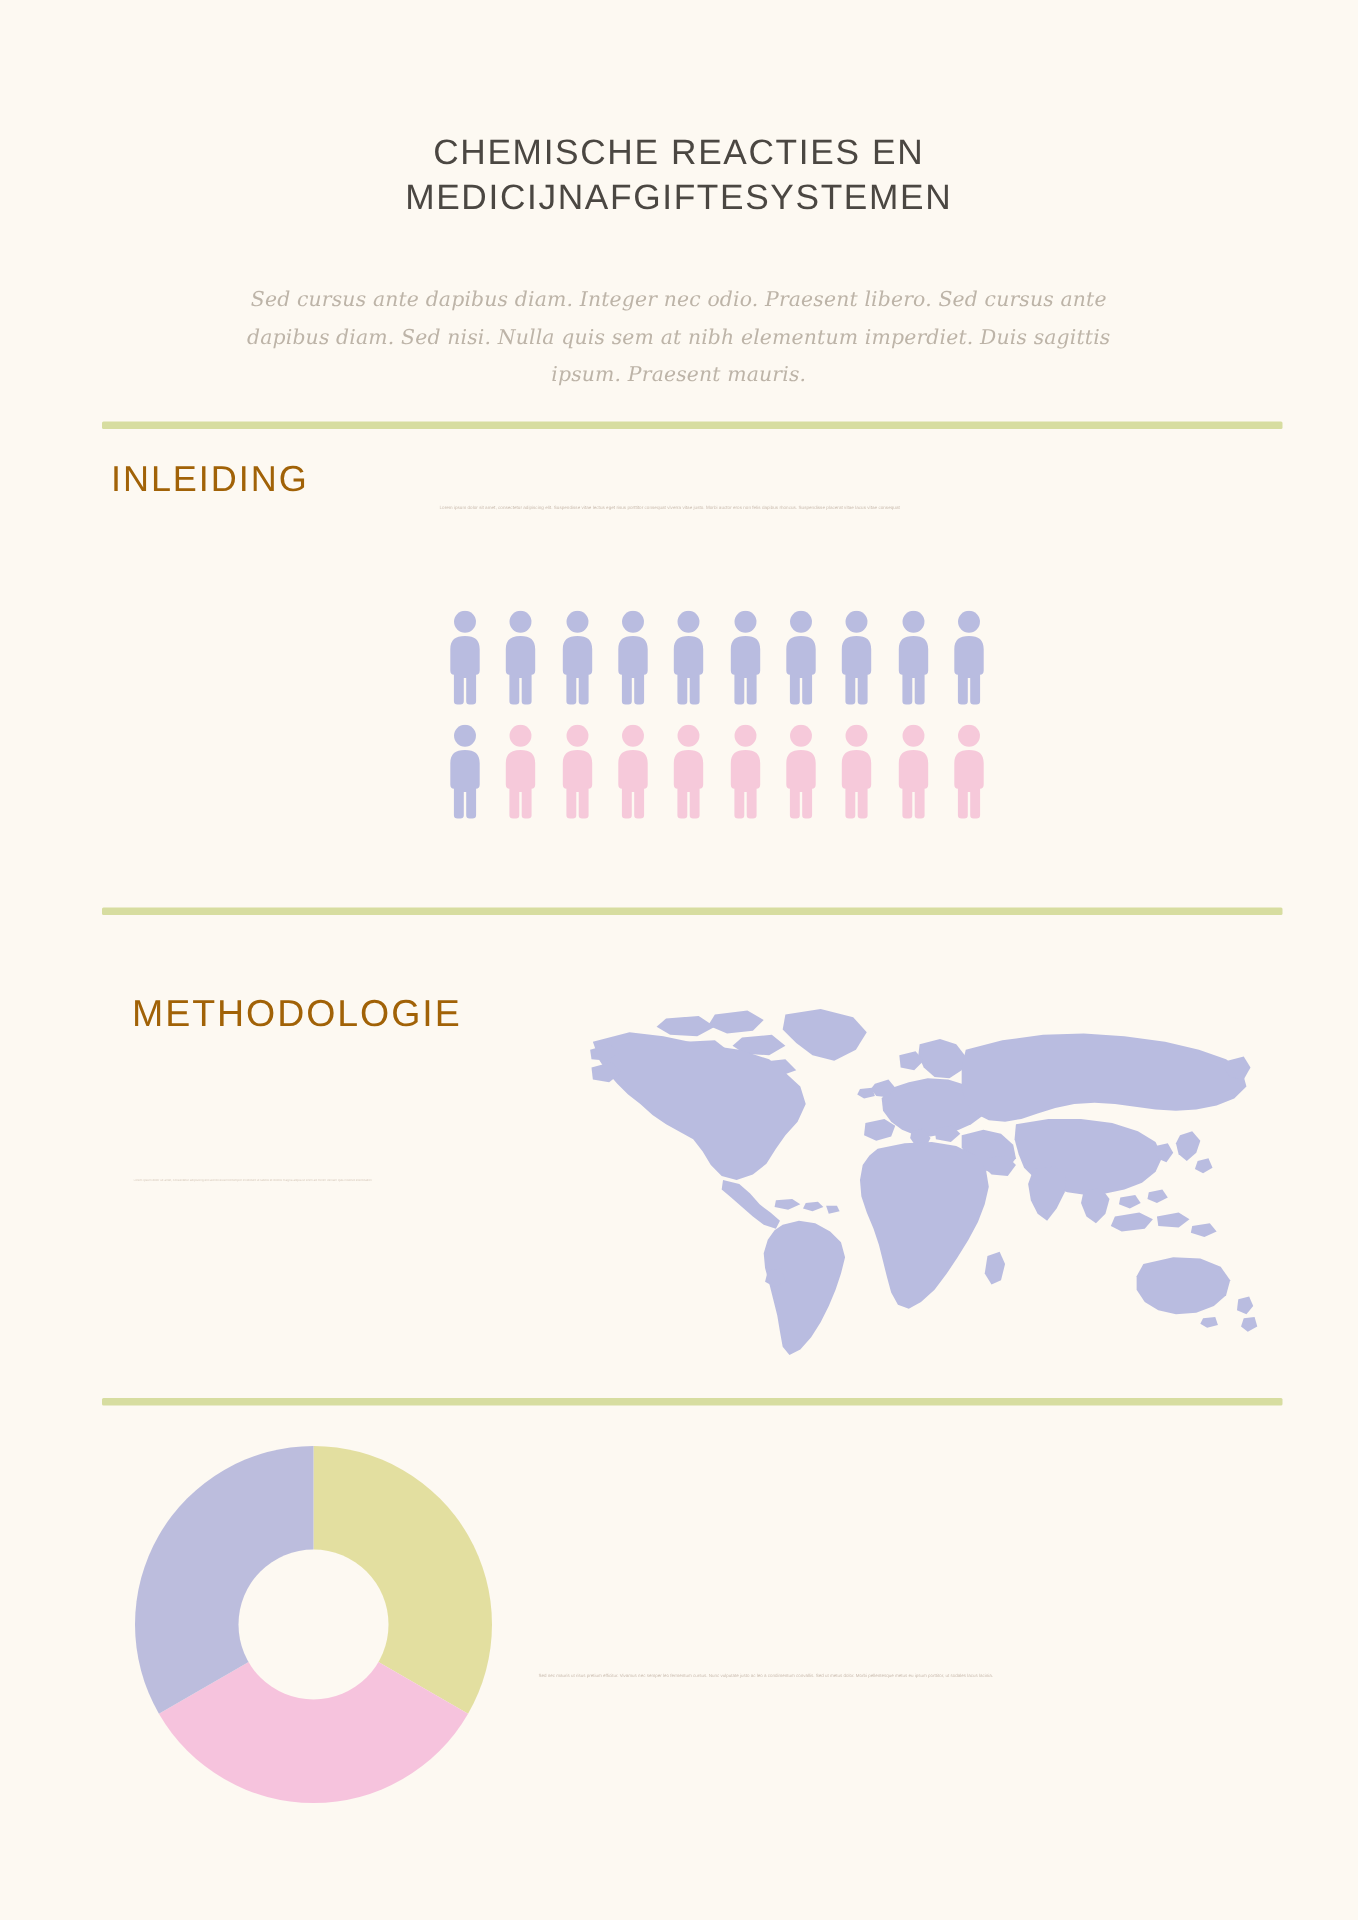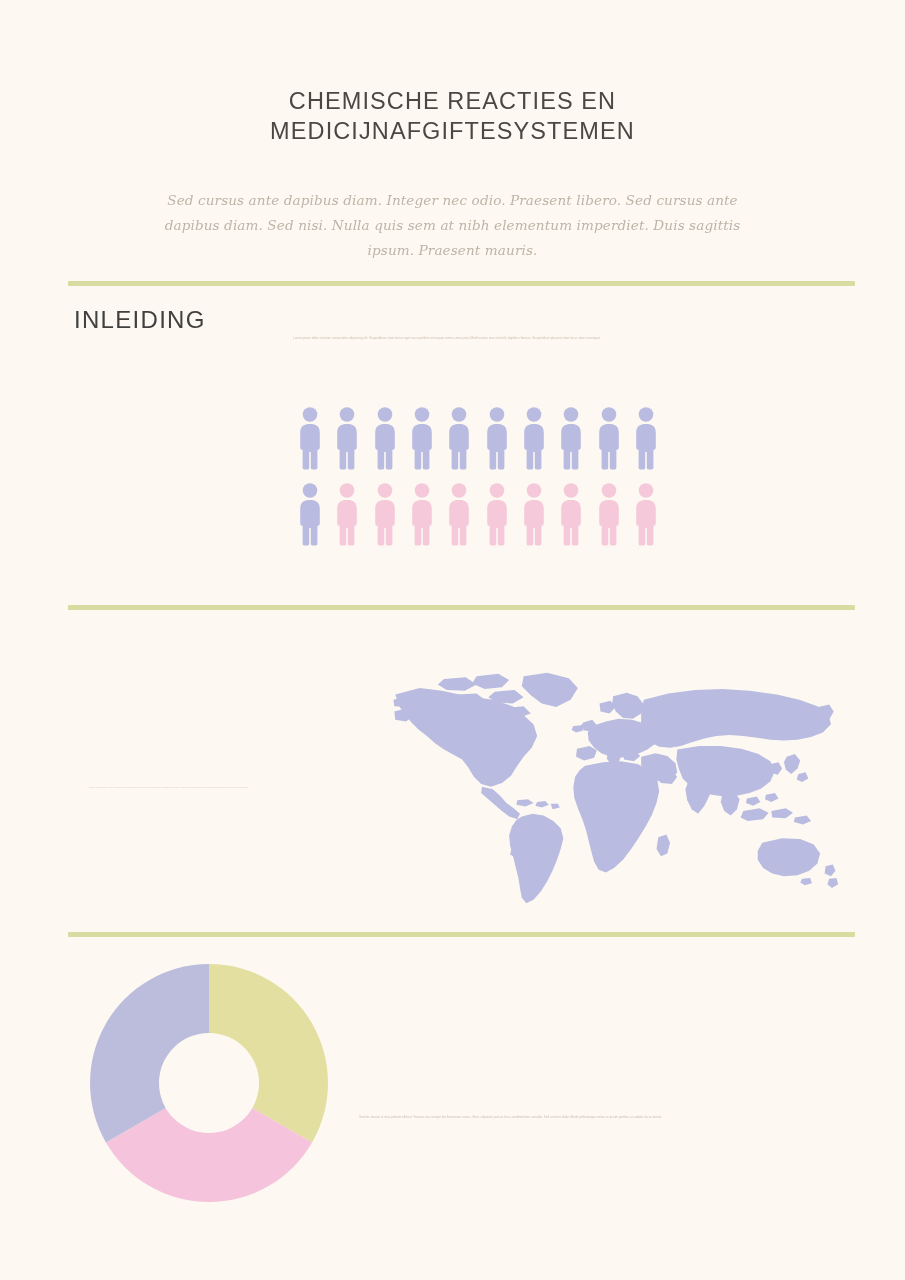--- a/index.html
+++ b/index.html
@@ -61,21 +61,21 @@
   }
   .divider.d1 { top: 281px; }
   .divider.d2 { top: 605px; }
   .divider.d3 { top: 932px; }
 
   
   .section-heading {
     position: absolute;
     font-family: "Liberation Sans", sans-serif;
     font-weight: 400;
-    color: #404040;
+    color: #a16207;
     letter-spacing: 1.3px;
     text-transform: uppercase;
     margin: 0;
   }
 
   #heading-inleiding {
     top: 306px;
     left: 74px;
     font-size: 24px;
   }
@@ -306,20 +306,21 @@
         <svg viewBox="0 0 24 64" width="24" height="64">
             <circle cx="12" cy="7.5" r="7.3" fill="currentColor"></circle>
             <path d="M12 17 C5.5 17 2.2 19.6 2.2 25.8 L2.2 40 C2.2 42 3.2 42.8 4.6 42.8 L4.6 60.5 C4.6 62 5.5 62.6 7 62.6 L9 62.6 C10.4 62.6 11.2 62 11.2 60.5 L11.2 45 L12.8 45 L12.8 60.5 C12.8 62 13.6 62.6 15 62.6 L17 62.6 C18.5 62.6 19.4 62 19.4 60.5 L19.4 42.8 C20.8 42.8 21.8 42 21.8 40 L21.8 25.8 C21.8 19.6 18.5 17 12 17 Z" fill="currentColor"></path>
           </svg>
       </div>
     </div>
   </div>
 
   <div class="divider d2"></div>
 
+  <h2 class="section-heading" id="heading-methodologie">METHODOLOGIE</h2>
 
   <p class="micro-text" id="micro-methodologie">Lorem ipsum dolor sit amet, consectetur adipiscing elit sed do eiusmod tempor incididunt ut labore et dolore magna aliqua ut enim ad minim veniam quis nostrud exercitation</p>
 
   <div class="worldmap">
     <svg viewBox="0 0 1000 530" preserveAspectRatio="xMidYMid meet">
       <g fill="#b9bce0">
 
         <path d="M300 18 L352 10 L400 22 L420 44 L404 70 L372 86 L340 78 L316 60 L296 40 Z"></path>
         <path d="M196 18 L244 12 L268 26 L252 42 L214 46 L186 34 Z"></path>
         <path d="M124 24 L172 20 L196 36 L170 50 L130 48 L110 36 Z"></path>

